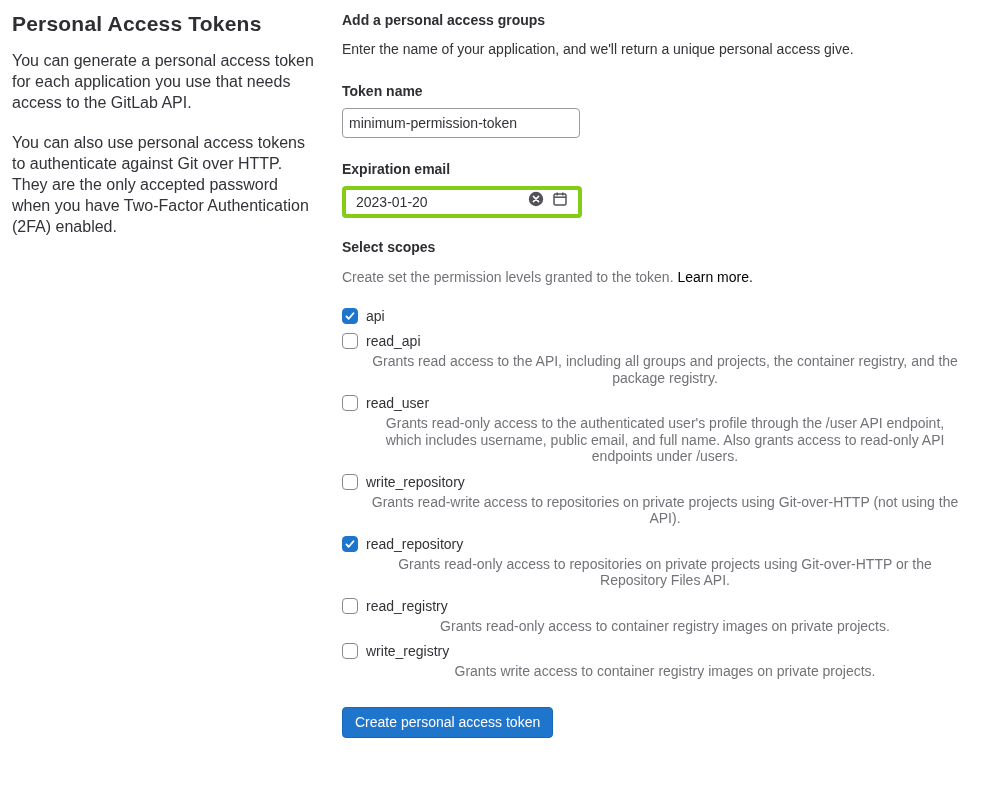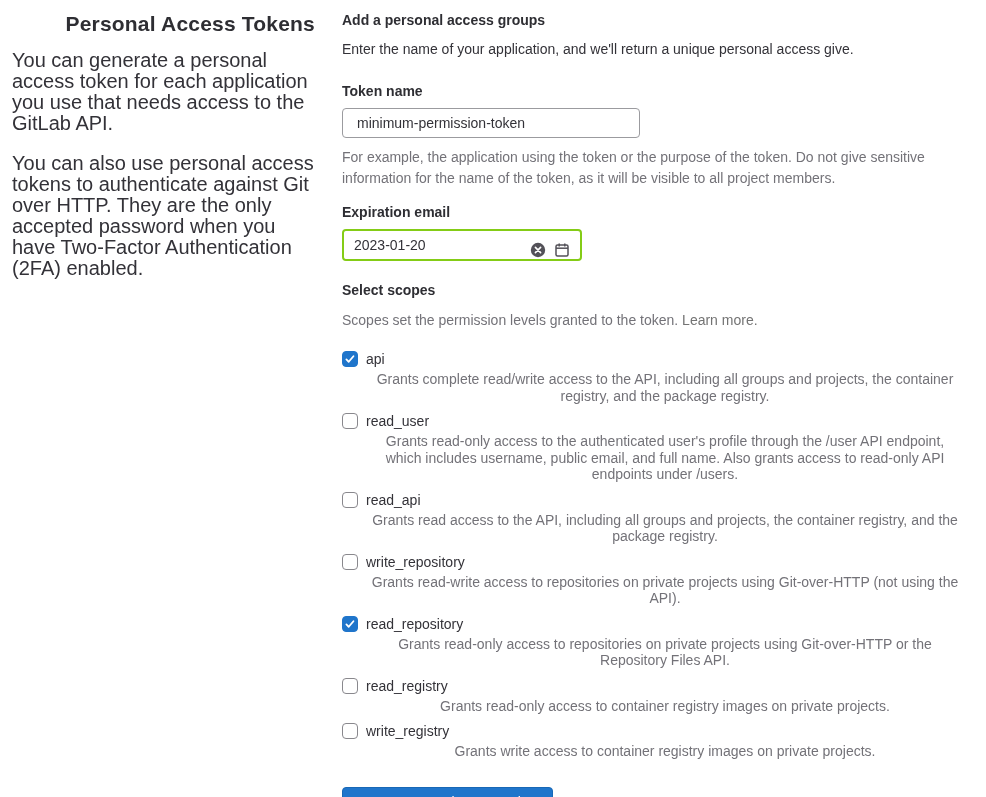--- a/index.html
+++ b/index.html
@@ -14,24 +14,23 @@
   .layout { display: flex; padding: 10px 12px; }
 
   
   .left-col { width: 303px; flex: none; }
   .left-col h1 {
     font-size: 21px;
     font-weight: 700;
     color: #2e2e33;
     margin: 2px 0 14px 0;
     letter-spacing: 0.2px;
-    text-align: right;
   }
   .left-col p {
-    font-size: 20px;
+    font-size: 16px;
     line-height: 21px;
     color: #333238;
     margin: 0 0 19px 0;
   }
 
   
   .right-col { margin-left: 27px; width: 622px; flex: none; }
   .form-heading {
     font-size: 14px;
     font-weight: 700;
@@ -54,39 +53,39 @@
   .text-input {
     font-family: "Liberation Sans", sans-serif;
     font-size: 14px;
     color: #333238;
     border: 1px solid #9b9b9f;
     border-radius: 4px;
     background: #fff;
     outline: none;
   }
   .token-name-input {
-    width: 298px;
+    width: 238px;
     height: 30px;
-    padding: 0 14px;
+    padding: 0 6px;
     margin-bottom: 9px;
   }
   .help {
     font-size: 14px;
     line-height: 21px;
     color: #737278;
   }
   .token-help { margin-bottom: 15px; max-width: 622px; }
 
   .date-field { margin-top: 14px; }
   .date-input-wrap {
     display: flex;
-    align-items: flex-end;
+    align-items: flex-start;
     width: 240px;
     height: 32px;
-    border: 2px solid #84cc16;
+    border: 4px solid #84cc16;
     border-radius: 4px;
     background: #fff;
     padding: 0 9px 0 0;
     margin-bottom: 21px;
   }
   .date-input {
     border: none;
     flex: 1 1 auto;
     min-width: 0;
     height: 100%;
@@ -103,21 +102,21 @@
     justify-content: center;
     width: 18px;
     height: 18px;
     flex: none;
     cursor: pointer;
   }
   .clear-icon { margin-right: 6px; }
 
   .scopes-label { margin-bottom: 12px; }
   .scopes-help { margin-bottom: 20px; }
-  .link { color: #737373; text-decoration: none; cursor: pointer; }
+  .link { color: #000000; text-decoration: none; cursor: pointer; }
 
   .scope-row { margin-bottom: 9px; text-align: center; }
   .scope-head {
     display: flex;
     align-items: center;
     margin-bottom: 4px;
     cursor: pointer;
   }
   .checkbox {
     width: 16px;
@@ -170,21 +169,20 @@
     <p>You can also use personal access tokens to authenticate against Git over HTTP. They are the only accepted password when you have Two-Factor Authentication (2FA) enabled.</p>
   </aside>
 
   <main class="right-col">
     <h2 class="form-heading">Add a personal access groups</h2>
     <p class="subheading">Enter the name of your application, and we'll return a unique personal access give.</p>
 
     <div class="field">
       <label class="field-label">Token name</label>
       <input type="text" class="text-input token-name-input" value="minimum-permission-token" style="">
-      <p class="help token-help">For example, the application using the token or the purpose of the token. Do not give sensitive information for the name of the token, as it will be visible to all project members.</p>
     </div>
 
     <div class="field date-field">
       <label class="field-label">Expiration email</label>
       <div class="date-input-wrap">
         <input type="text" class="date-input" value="2023-01-20" style="">
         <span class="icon-btn clear-icon">
           <svg width="16" height="16" viewBox="0 0 16 16">
             <circle cx="8" cy="8" r="7.2" fill="#535158"></circle>
             <path d="M5.4 5.4l5.2 5.2M10.6 5.4l-5.2 5.2" stroke="#ffffff" stroke-width="1.6" stroke-linecap="round"></path>
@@ -196,54 +194,53 @@
             <path d="M2 6.2h12"></path>
             <path d="M5.2 1.4v3.2M10.8 1.4v3.2"></path>
           </svg>
         </span>
       </div>
     </div>
 
     <div class="field">
       <label class="field-label scopes-label">Select scopes</label>
       <p class="help scopes-help">
-        <span>Scopes set the permission levels granted to the token.</span>
+        <span>Create set the permission levels granted to the token.</span>
         <a class="link">Learn more.</a>
       </p>
       <div id="scopes-list">
   <div class="scope-row">
     <div class="scope-head">
       <span class="checkbox checked">
         <svg width="12" height="12" viewBox="0 0 16 16">
           <path d="M3.2 8.6l3.1 3.1 6.3-7.4" stroke="#ffffff" stroke-width="2.4" fill="none" stroke-linecap="round" stroke-linejoin="round"></path>
         </svg>
       </span>
       <span class="scope-name">api</span>
     </div>
-    <p class="scope-desc">Grants complete read/write access to the API, including all groups and projects, the container registry, and the package registry.</p>
+  </div>
+
+  <div class="scope-row">
+    <div class="scope-head">
+      <span class="checkbox">
+        
+      </span>
+      <span class="scope-name">read_api</span>
+    </div>
+    <p class="scope-desc">Grants read access to the API, including all groups and projects, the container registry, and the package registry.</p>
   </div>
 
   <div class="scope-row">
     <div class="scope-head">
       <span class="checkbox">
         
       </span>
       <span class="scope-name">read_user</span>
     </div>
     <p class="scope-desc">Grants read-only access to the authenticated user's profile through the /user API endpoint, which includes username, public email, and full name. Also grants access to read-only API endpoints under /users.</p>
-  </div>
-
-  <div class="scope-row">
-    <div class="scope-head">
-      <span class="checkbox">
-        
-      </span>
-      <span class="scope-name">read_api</span>
-    </div>
-    <p class="scope-desc">Grants read access to the API, including all groups and projects, the container registry, and the package registry.</p>
   </div>
 
   <div class="scope-row">
     <div class="scope-head">
       <span class="checkbox">
         
       </span>
       <span class="scope-name">write_repository</span>
     </div>
     <p class="scope-desc">Grants read-write access to repositories on private projects using Git-over-HTTP (not using the API).</p>

